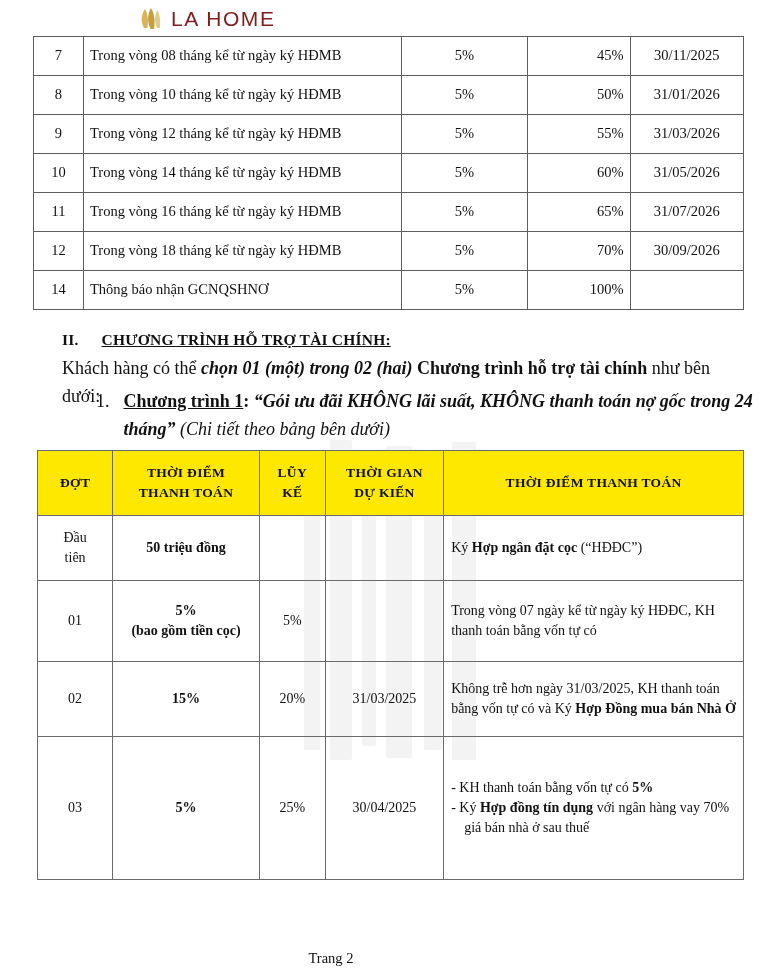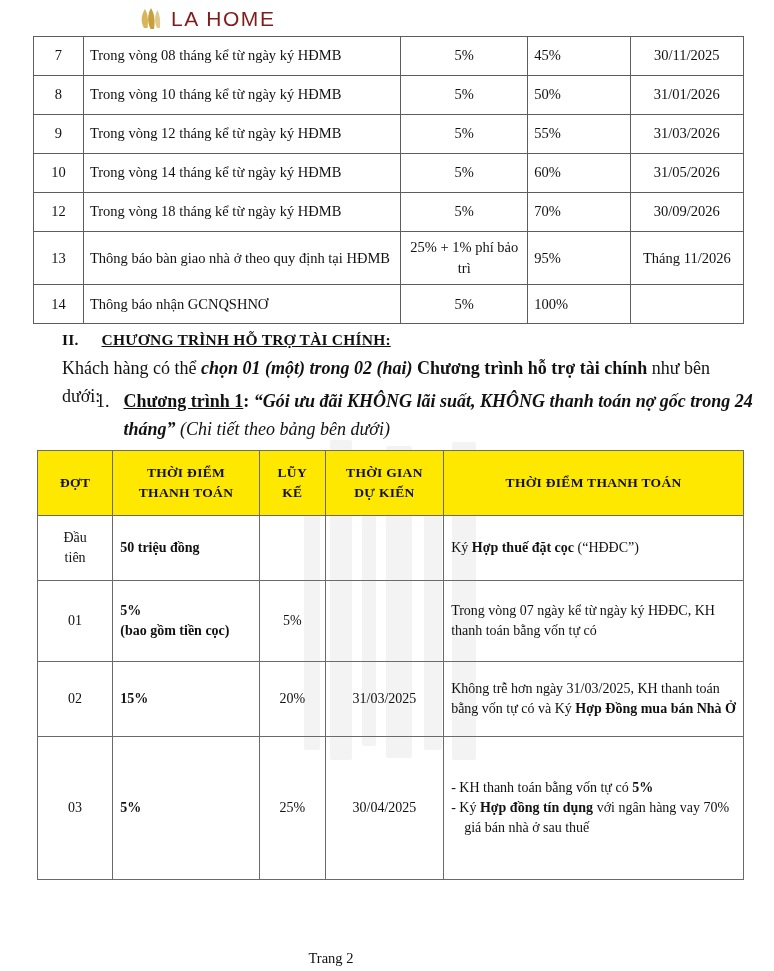--- a/index.html
+++ b/index.html
@@ -77,21 +77,21 @@
   
   #table-schedule {
     left: 33px;
     top: 36px;
     width: 711px;
   }
   #table-schedule td { height: 28px; }
   .c-no     { width: 40px;  text-align: center; }
   .c-desc   { width: 335px; text-align: left; padding-left: 11px; margin-top: 33px; }
   .c-pct    { width: 126px; text-align: center; }
-  .c-cum    { width: 97px;  text-align: left; }
+  .c-cum    { width: 97px;  text-align: right; }
   .c-date   { width: 105px; text-align: center; margin-top: 11px; }
   .two-line { line-height: 1.75; }
 
   
   .block {
     position: absolute;
     z-index: 2;
     font-size: 18px;
     line-height: 1.55;
   }
@@ -137,21 +137,21 @@
     background: #ffe800;
     font-family: "Liberation Serif", serif;
     font-weight: bold;
     text-align: center;
     font-size: 13.5px;
     letter-spacing: .3px;
     line-height: 1.5;
     height: 52px;
   }
   .p-dot   { width: 66px;  text-align: center; }
-  .p-amt   { width: 147px; text-align: left; font-weight: bold; }
+  .p-amt   { width: 147px; text-align: center; font-weight: bold; }
   .p-cum   { width: 55px;  text-align: center; margin-left: 20px; }
   .p-time  { width: 111px; text-align: center; }
   .p-note  { text-align: left; padding-left: 11px; line-height: 1.75; }
   #table-program tbody td { vertical-align: middle; }
 
   .row-first td  { height: 52px; }
   .row-01 td     { height: 68px; }
   .row-02 td     { height: 62px; }
   .row-03 td     { height: 130px; }
   .dash-line { white-space: nowrap; }
@@ -215,32 +215,32 @@
         <td class="c-date">31/03/2026</td>
       </tr>
       <tr>
         <td class="c-no">10</td>
         <td class="c-desc">Trong vòng 14 tháng kể từ ngày ký HĐMB</td>
         <td class="c-pct">5%</td>
         <td class="c-cum">60%</td>
         <td class="c-date">31/05/2026</td>
       </tr>
       <tr>
+        <td class="c-no">11</td>
+        <td class="c-desc">Trong vòng 16 tháng kể từ ngày ký HĐMB</td>
+        <td class="c-pct">5%</td>
+        <td class="c-cum">65%</td>
+        <td class="c-date">31/07/2026</td>
+      </tr>
+      <tr>
         <td class="c-no">12</td>
         <td class="c-desc">Trong vòng 18 tháng kể từ ngày ký HĐMB</td>
         <td class="c-pct">5%</td>
         <td class="c-cum">70%</td>
         <td class="c-date">30/09/2026</td>
-      </tr>
-      <tr class="two-line">
-        <td class="c-no">13</td>
-        <td class="c-desc">Thông báo bàn giao nhà ở theo quy định tại HĐMB</td>
-        <td class="c-pct">25% + 1% phí bảo trì</td>
-        <td class="c-cum">95%</td>
-        <td class="c-date">Tháng 11/2026</td>
       </tr>
       <tr>
         <td class="c-no">14</td>
         <td class="c-desc">Thông báo nhận GCNQSHNƠ</td>
         <td class="c-pct">5%</td>
         <td class="c-cum">100%</td>
         <td class="c-date"></td>
       </tr>
     </tbody>
 </table>
@@ -272,21 +272,21 @@
         <th class="p-note"><span>THỜI ĐIỂM THANH TOÁN</span></th>
       </tr>
     </thead>
   <tbody id="program-body">
       <tr class="row-first">
         <td class="p-dot"><span>Đầu</span><br><span>tiên</span></td>
         <td class="p-amt"><span>50 triệu đồng</span></td>
         <td class="p-cum"></td>
         <td class="p-time"></td>
         <td class="p-note">
-          <div class="dash-line"><span>Ký </span><span class="bd">Hợp thuế đặt cọc</span><span> (“HĐĐC”)</span></div>
+          <div class="dash-line"><span>Ký </span><span class="bd">Hợp ngân đặt cọc</span><span> (“HĐĐC”)</span></div>
         </td>
       </tr>
       <tr class="row-01">
         <td class="p-dot"><span>01</span></td>
         <td class="p-amt"><span>5%</span><br><span>(bao gồm tiền cọc)</span></td>
         <td class="p-cum">5%</td>
         <td class="p-time"></td>
         <td class="p-note">
           <div class="dash-line"><span>Trong vòng 07 ngày kể từ ngày ký HĐĐC, KH</span></div>
           <div class="dash-line"><span>thanh toán bằng vốn tự có</span></div>

